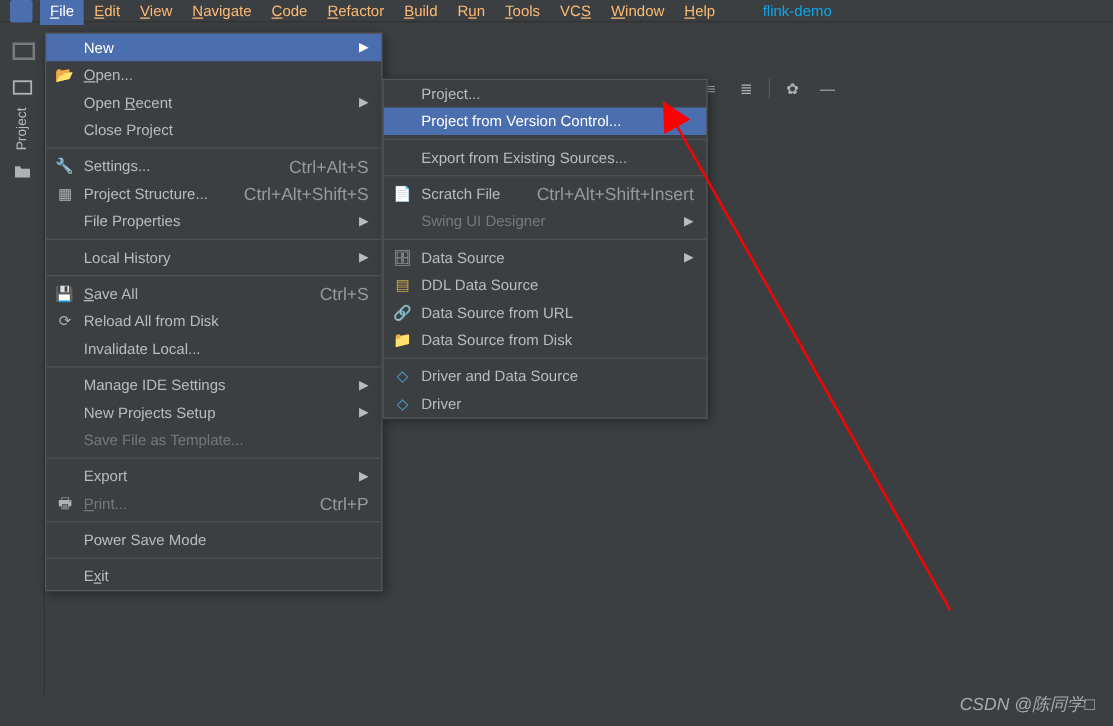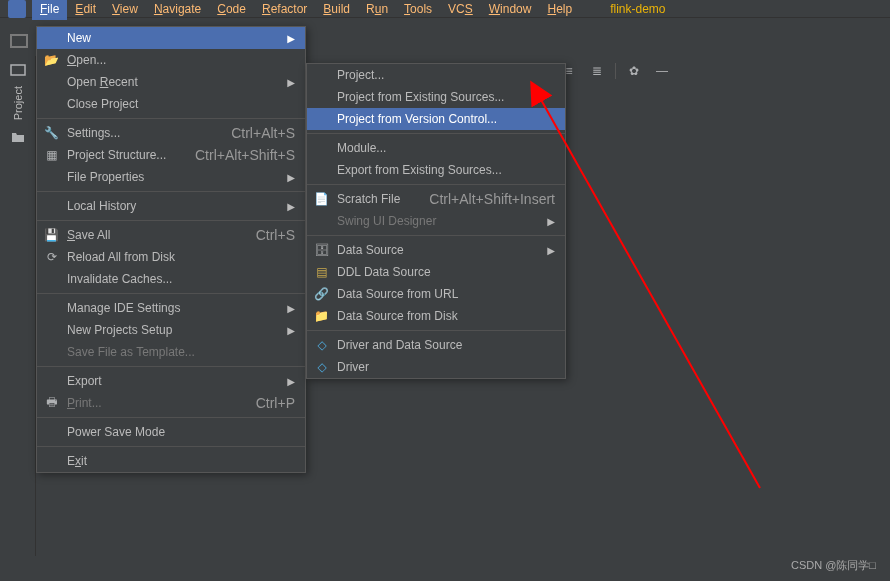--- a/index.html
+++ b/index.html
@@ -2,39 +2,39 @@
 <html><head>
 <meta charset="utf-8">
 <style>
 * { margin: 0; padding: 0; box-sizing: border-box; font-family: "Segoe UI", Arial, sans-serif; font-size: 12px; }
 body { background: #3C3F41; color: #BBBBBB; width: 890px; height: 581px; overflow: hidden; position: relative; }
 .menubar { background: #3C3F41; height: 18px; display: flex; align-items: center; padding: 0 4px; border-bottom: 1px solid #323232; }
 .app-icon { width: 18px; height: 18px; background: #4B6EAF; margin: 0 6px 0 4px; border-radius: 2px; }
 .menubar-item { padding: 4px 8px; cursor: pointer; color: #fdba74; }
 .menubar-item.active { background: #4B6EAF; color: #fff; }
 .menubar-item .u { text-decoration: underline; }
-.project-name { margin-left: 30px; color: #eab308; }
+.project-name { margin-left: 30px; color: #0ea5e9; }
 .toolbar { background: #3C3F41; height: 30px; display: flex; align-items: center; padding: 0 8px; gap: 8px; position: absolute; top: 56px; right: 210px; }
 .toolbar-icon { width: 20px; height: 20px; display: flex; align-items: center; justify-content: center; color: #AFB1B3; cursor: pointer; }
 .left-tool { position: absolute; left: 0; top: 56px; width: 36px; height: 500px; background: #3C3F41; border-right: 1px solid #323232; display: flex; flex-direction: column; align-items: center; padding-top: 6px; }
 .left-tool-label { writing-mode: vertical-rl; transform: rotate(180deg); color: #BBBBBB; margin-top: 8px; font-size: 11px; }
 .menu { position: absolute; background: #3C3F41; border: 1px solid #565656; box-shadow: 2px 2px 8px rgba(0,0,0,0.4); min-width: 260px; }
 .menu.m1 { left: 36px; top: 26px; width: 270px; }
 .menu.m2 { left: 306px; top: 26px; width: 258px; margin-top: 37px; }
 .menu-item { display: flex; align-items: center; height: 22px; padding: 0 10px 0 30px; color: #BBBBBB; cursor: pointer; position: relative; }
 .menu-item.highlighted { background: #4B6EAF; color: #fff; }
 .menu-item.disabled { color: #787878; gap: 30px; }
 .menu-item .shortcut { margin-left: auto; color: #999; font-size: 14px; }
 .menu-item .arrow { margin-left: auto; color: #BBBBBB; font-size: 10px; }
 .menu-item.highlighted .arrow { color: #fff; }
 .menu-item .u { text-decoration: underline; }
 .menu-sep { height: 1px; background: #515151; margin: 3px 0; }
 .mi-icon { position: absolute; left: 7px; width: 16px; height: 16px; display: flex; align-items: center; justify-content: center; font-size: 12px; color: #AFB1B3; }
 .red-arrow { position: absolute; pointer-events: none; }
-.watermark { position: absolute; bottom: 8px; right: 14px; color: #AAA; font-size: 11px; }
+.watermark { position: absolute; bottom: 8px; right: 14px; color: #AAA; font-size: 14px; font-style: italic; }
 .editor-bg { position: absolute; left: 36px; top: 56px; right: 0; bottom: 0; background: #3C3F41; }
 .topstrip { position: absolute; left: 0; top: 26px; right: 0; height: 30px; background: #3C3F41; display:flex; align-items:center; padding:0 6px; }
 .topstrip .sqicon { width:18px; height:14px; border:2px solid #7A7A7A; margin-left:4px; }
 </style>
 </head>
 <body>
 
 <div class="menubar">
   <div class="app-icon"></div>
   <div class="menubar-item active"><span class="u">F</span>ile</div>
@@ -116,21 +116,21 @@
   <div class="menu-item">
     <span class="mi-icon">💾</span>
     <span><span class="u">S</span>ave All</span>
     <span class="shortcut">Ctrl+S</span>
   </div>
   <div class="menu-item">
     <span class="mi-icon">⟳</span>
     <span>Reload All from Disk</span>
   </div>
   <div class="menu-item">
-    <span>Invalidate Caches...</span>
+    <span>Invalidate Local...</span>
   </div>
   <div class="menu-sep"></div>
   <div class="menu-item">
     <span>Manage IDE Settings</span>
     <span class="arrow">▶</span>
   </div>
   <div class="menu-item">
     <span>New Projects Setup</span>
     <span class="arrow">▶</span>
   </div>
@@ -154,30 +154,24 @@
   <div class="menu-sep"></div>
   <div class="menu-item">
     <span>E<span class="u">x</span>it</span>
   </div>
 </div>
 
 <div class="menu m2">
   <div class="menu-item">
     <span>Project...</span>
   </div>
-  <div class="menu-item">
-    <span>Project from Existing Sources...</span>
-  </div>
   <div class="menu-item highlighted">
     <span>Project from Version Control...</span>
   </div>
   <div class="menu-sep"></div>
-  <div class="menu-item">
-    <span>Module...</span>
-  </div>
   <div class="menu-item">
     <span>Export from Existing Sources...</span>
   </div>
   <div class="menu-sep"></div>
   <div class="menu-item">
     <span class="mi-icon">📄</span>
     <span>Scratch File</span>
     <span class="shortcut">Ctrl+Alt+Shift+Insert</span>
   </div>
   <div class="menu-item disabled">

